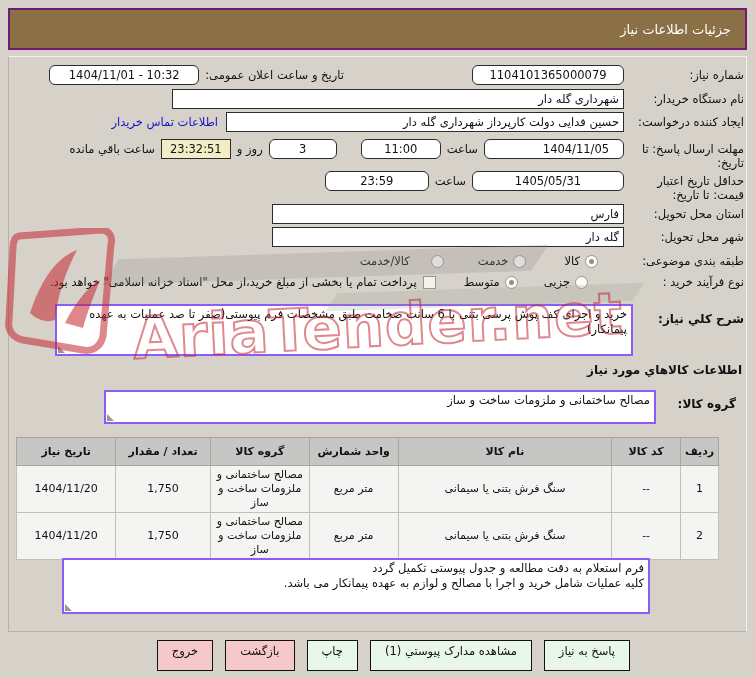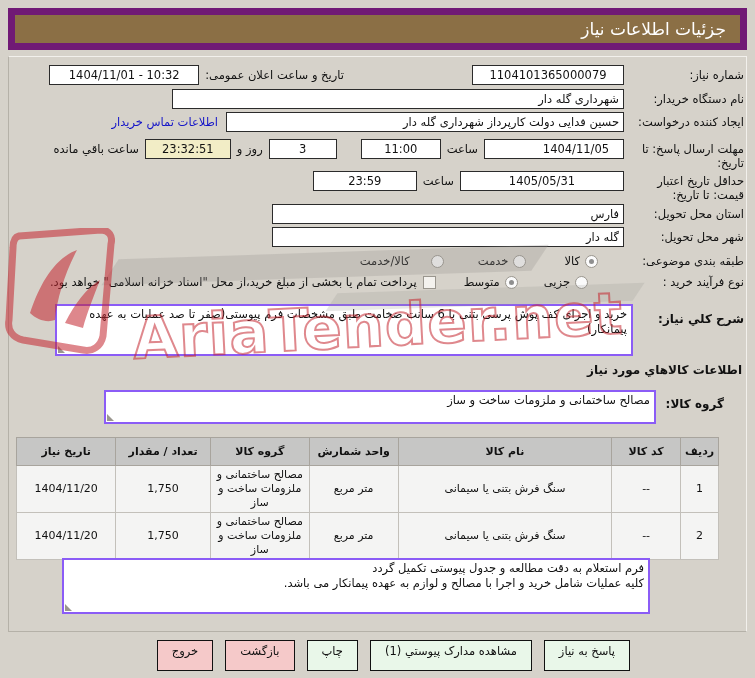--- a/index.html
+++ b/index.html
@@ -4,40 +4,40 @@
 <style>
   * { margin:0; padding:0; box-sizing:border-box; font-family:"DejaVu Sans", sans-serif; }
   html,body { background:#e8e6e1; }
   #screen {
     position:relative; width:755px; height:678px; margin:0 auto;
     background:#d6d2ca; overflow:hidden; direction:rtl; font-size:12px; color:#111;
   }
   
   .titlebar {
     position:absolute; top:8px; right:8px; left:8px; height:42px;
-    background:#8b6f45; border:7px solid #701a75;
+    background:#8b6f45; border:2px solid #701a75;
     display:flex; align-items:center; justify-content:flex-start;
-    padding:0 14px; color:#fff; font-size:17px;
+    padding:0 14px; color:#fff; font-size:13px;
   }
   
   .panel {
     position:absolute; top:56px; right:8px; left:8px; height:576px;
     border:1px solid #b5b1a8; border-top-color:#f2f0ec; border-right-color:#f2f0ec;
     background:#d6d2ca;
   }
   .row { position:absolute; right:2px; left:2px; display:flex; align-items:flex-start; }
   .lbl {
     width:120px; flex:0 0 120px; text-align:right; padding-left:6px;
     font-size:11.5px; line-height:14px; padding-top:3px;
   }
   .fld {
     background:#fff; border:1px solid #2b2b2b; height:20px;
     font-size:11.5px; line-height:18px; padding:0 4px; overflow:hidden; white-space:nowrap;
   }
-  .fld.center { text-align:center; }
+  .fld.center { text-align:center;border-radius:6px; }
   .fld.right { text-align:right; }
   .ltr { direction:ltr; unicode-bidi:isolate; }
   .inline-lbl { font-size:11.5px; line-height:20px; padding:0 6px; white-space:nowrap; }
   .countdown { background:#f2edc6; text-align:center; }
   .link { color:#1414c8; font-size:11.5px; line-height:20px; padding:0 8px; cursor:pointer; white-space:nowrap; }
   
   .opt { display:flex; align-items:center; height:20px; }
   .radio {
     width:13px; height:13px; border-radius:50%; background:#fbfbfb;
     border:1px solid #9a968e; margin-left:5px; position:relative; flex:0 0 13px;
@@ -130,27 +130,27 @@
       <div class="link">اطلاعات تماس خریدار</div>
     </div>
 
     <div class="row" style="top:82px;">
       <div class="lbl">مهلت ارسال پاسخ: تا تاریخ:</div>
       <div class="fld center ltr" style="width:140px;padding-left:48px;">1404/11/05</div>
       <div class="inline-lbl">ساعت</div>
       <div class="fld center ltr" style="width:80px;">11:00</div>
       <div class="fld center ltr" style="width:68px;margin-right:24px;">3</div>
       <div class="inline-lbl">روز و</div>
-      <div class="fld countdown ltr" style="width:86px;">23:32:51</div>
+      <div class="fld countdown ltr" style="width:70px;">23:32:51</div>
       <div class="inline-lbl">ساعت باقي مانده</div>
     </div>
 
     <div class="row" style="top:114px;">
       <div class="lbl">حداقل تاریخ اعتبار قیمت: تا تاریخ:</div>
-      <div class="fld center ltr" style="width:164px;">1405/05/31</div>
+      <div class="fld center ltr" style="width:152px;">1405/05/31</div>
       <div class="inline-lbl">ساعت</div>
       <div class="fld center ltr" style="width:104px;">23:59</div>
     </div>
 
     <div class="row" style="top:147px;">
       <div class="lbl">استان محل تحویل:</div>
       <div class="fld right" style="width:352px;">فارس</div>
     </div>
 
     <div class="row" style="top:170px;">
@@ -191,21 +191,21 @@
     </div>
 
     <div class="section-title" style="top:255px; right:2px; width:108px; text-align:right;">شرح کلي نياز:</div>
     <div class="tbox" style="top:247px; right:113px; width:578px; height:52px;">
       <span>خرید و اجرای کف پوش پرسی بتنی با 6 سانت ضخامت طبق مشخصات فرم پیوستی(صفر تا صد عملیات به عهده پیمانکار)</span>
       <span class="handle"></span>
     </div>
 
     <div class="section-title" style="top:306px; right:4px;">اطلاعات کالاهاي مورد نياز</div>
 
-    <div class="section-title" style="top:340px; right:22px; width:62px; text-align:right;">گروه کالا:</div>
+    <div class="section-title" style="top:340px; right:10px; width:62px; text-align:right;">گروه کالا:</div>
     <div class="tbox" style="top:333px; right:90px; width:552px; height:34px;">
       <span>مصالح ساختمانی و ملزومات ساخت و ساز</span>
       <span class="handle"></span>
     </div>
 
     <table class="goods">
       <colgroup>
         <col style="width:38px">
           <col style="width:70px">
           <col style="width:218px">

